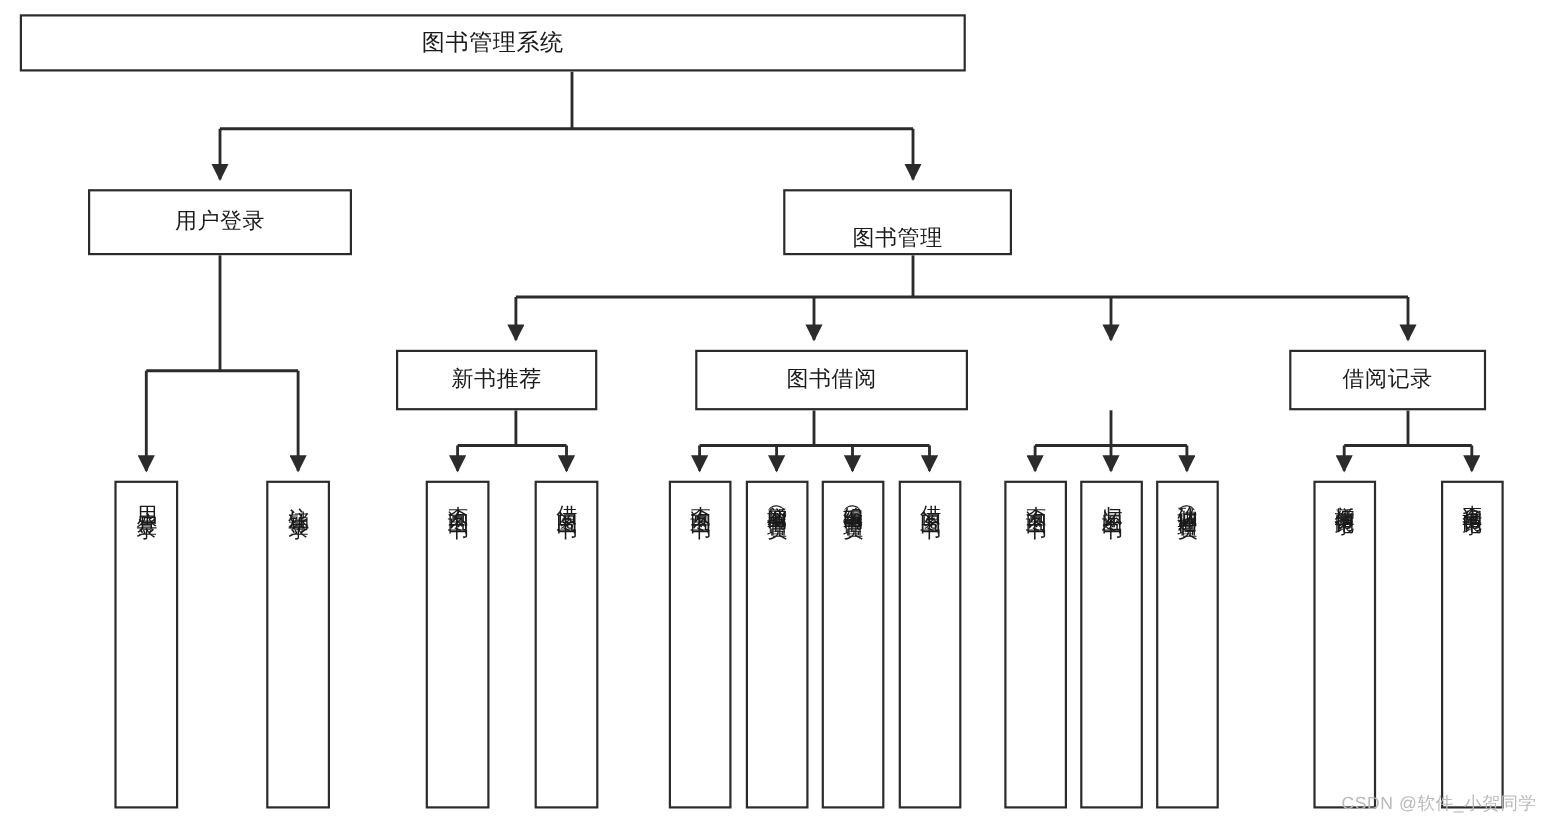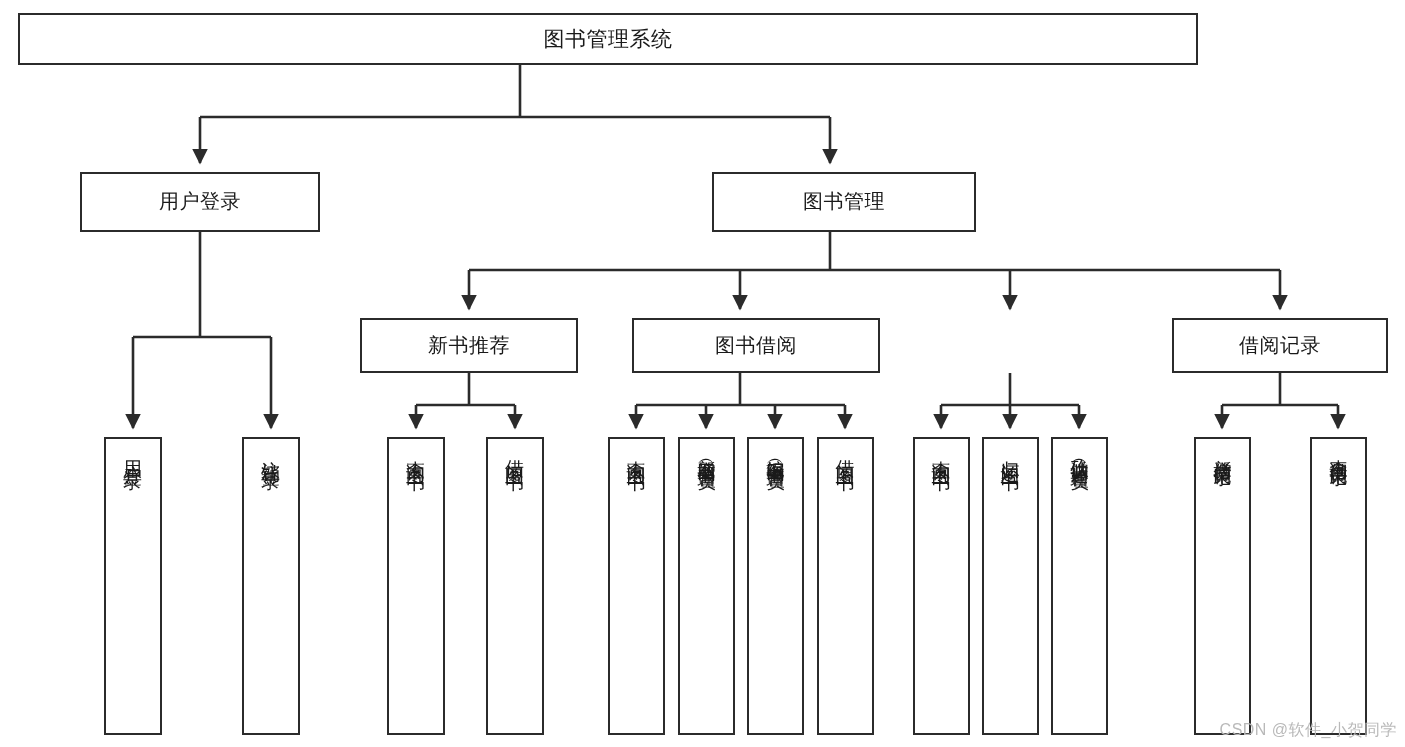--- a/index.html
+++ b/index.html
@@ -108,42 +108,42 @@
       <path d="M 1010 405 L 1010 428" marker-end="url(#arrow)"></path>
       <path d="M 1079 405 L 1079 428" marker-end="url(#arrow)"></path>
 
       <path d="M 1280 373 L 1280 405"></path>
       <path d="M 1222 405 L 1338 405"></path>
       <path d="M 1222 405 L 1222 428" marker-end="url(#arrow)"></path>
       <path d="M 1338 405 L 1338 428" marker-end="url(#arrow)"></path>
     </g>
   </svg>
 
-  <div class="node h-node root" style="left:18px;top:13px;width:1180px;height:52px;">
+  <div class="node h-node root" style="left:18px;top:13px;width:860px;height:52px;">
     <span class="label">图书管理系统</span>
   </div>
 
   <div class="node h-node" style="left:80px;top:172px;width:240px;height:60px;">
     <span class="label">用户登录</span>
   </div>
 
-  <div class="node h-node" style="left:712px;top:172px;width:264px;height:60px;">
+  <div class="node h-node" style="left:712px;top:172px;width:208px;height:60px;align-items:flex-end;">
     <span class="label">图书管理</span>
   </div>
 
-  <div class="node h-node" style="left:360px;top:318px;width:218px;height:55px;">
+  <div class="node h-node" style="left:360px;top:318px;width:183px;height:55px;">
     <span class="label">新书推荐</span>
   </div>
 
   <div class="node h-node" style="left:632px;top:318px;width:248px;height:55px;">
     <span class="label">图书借阅</span>
   </div>
 
 
-  <div class="node h-node" style="left:1172px;top:318px;width:216px;height:55px;align-items:center;">
+  <div class="node h-node" style="left:1172px;top:318px;width:179px;height:55px;align-items:center;">
     <span class="label">借阅记录</span>
   </div>
 
   <div class="node leaf" style="left:104px;top:437px;width:58px;height:298px;">
     <span class="label">用户登录</span>
   </div>
 
   <div class="node leaf" style="left:242px;top:437px;width:58px;height:298px;">
     <span class="label">注销登录</span>
   </div>

